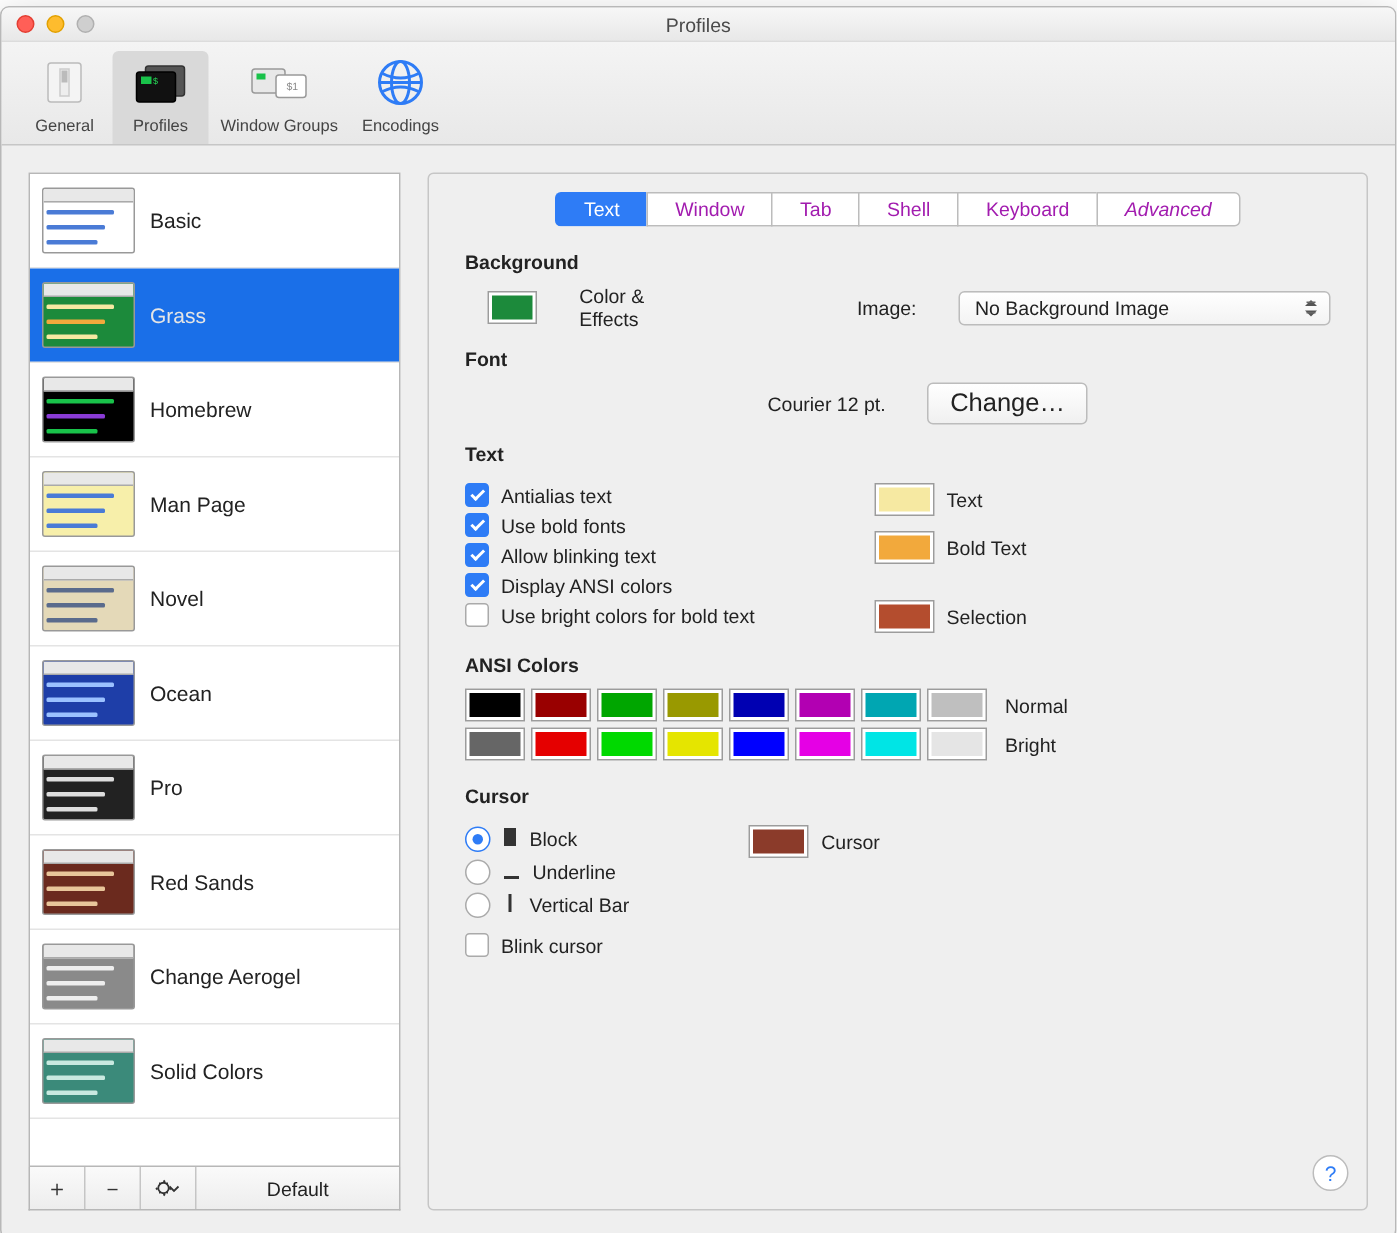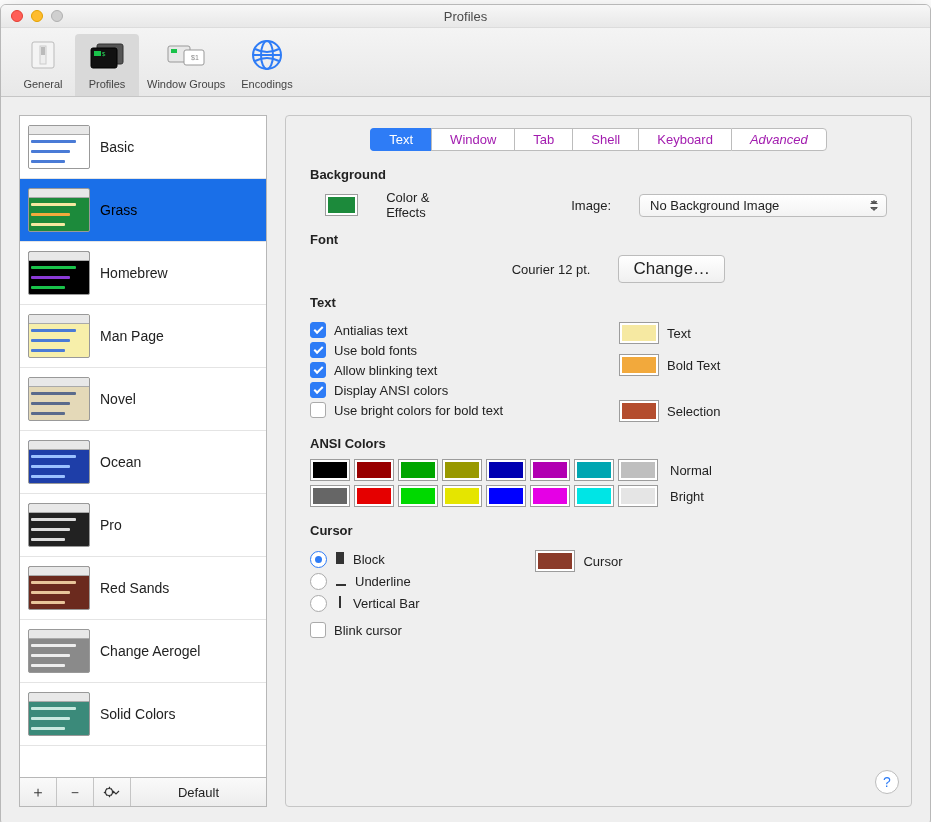--- a/index.html
+++ b/index.html
@@ -99,21 +99,21 @@
 .profile-row {
   display: flex;
   align-items: center;
   height: 62px;
   border-bottom: 1px solid #e4e4e4;
   padding: 0 8px;
   gap: 10px;
 }
 .profile-row.selected {
   background: #1a6fe8;
-  color: #000000;
+  color: #e5e5e5;
 }
 .profile-thumb {
   width: 60px;
   height: 42px;
   border: 1px solid #999;
   border-radius: 2px;
   display: flex;
   flex-direction: column;
   overflow: hidden;
   font-size: 5px;
@@ -255,21 +255,21 @@
 }
 .checkbox.checked::after {
   content: "";
   width: 3px; height: 7px;
   border: solid #fff;
   border-width: 0 2px 2px 0;
   transform: rotate(45deg) translate(-1px,-1px);
 }
 .two-col {
   display: flex;
-  gap: 116px;
+  gap: 80px;
 }
 .ansi-row {
   display:flex;
   gap:4px;
   align-items:center;
   margin:4px 0;
 }
 .radio {
   width:15px; height:15px;
   border:1px solid #aaa;

